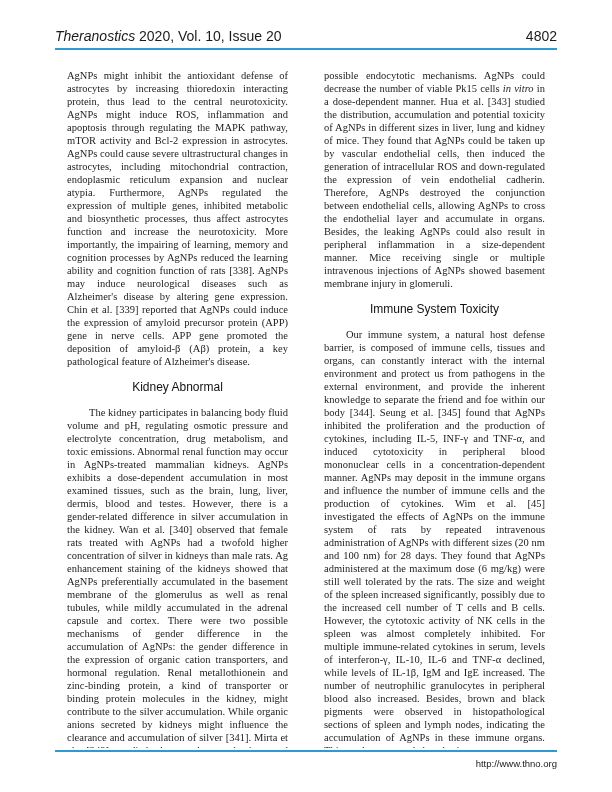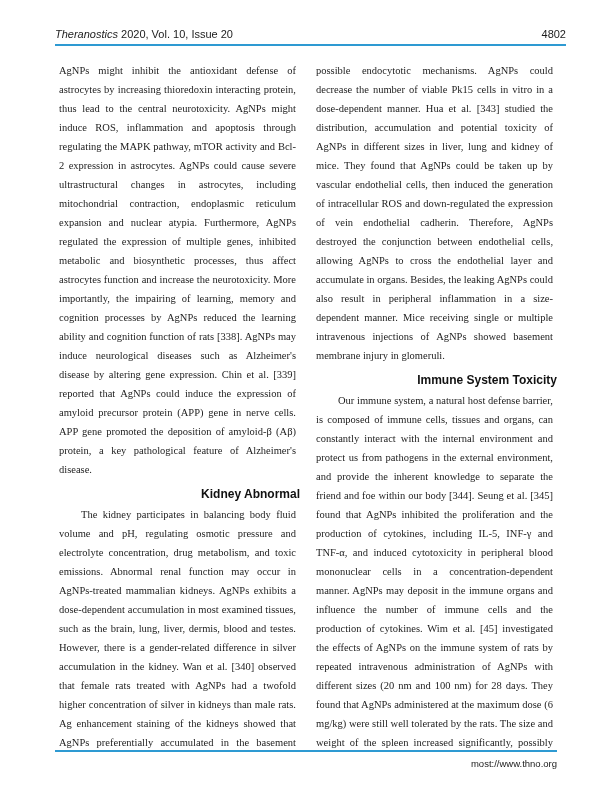--- a/index.html
+++ b/index.html
@@ -18,27 +18,27 @@
     position: relative;
     width: 612px;
     height: 792px;
     background: #ffffff;
     overflow: hidden;
   }
   
   .page-header {
     position: absolute;
     left: 55px;
-    right: 46px;
+    right: 55px;
     top: 28px;
     display: flex;
     justify-content: space-between;
     align-items: flex-end;
     font-family: "Liberation Sans", sans-serif;
-    font-size: 11px;
+    font-size: 14px;
     color: #1b1b1b;
     padding-bottom: 4px;
     border-bottom: 2px solid var(--accent, #2e9ad2);
   }
   .journal-name { font-style: italic; }
   .page-number { font-weight: normal; }
 
   
   .columns {
     position: absolute;
@@ -48,37 +48,37 @@
     height: 691px;
     display: flex;
     gap: 12px;
     overflow: hidden;
   }
   .col {
     width: 245px;
     min-width: 245px;
   }
   .body-p {
-    margin: 4px;
+    margin: 12px;
     font-size: 10.5px;
-    line-height: 19px;
+    line-height: 13px;
     text-align: justify;
     letter-spacing: 0px;
   }
   .body-p.indent { text-indent: 22px; }
   .section-heading {
     font-family: "Liberation Sans", sans-serif;
-    font-weight: bold;
+    font-weight: normal;
     font-size: 12px;
     line-height: 14px;
     margin: 8px 0 3px 0;
-    text-align: right;
+    text-align: center;
     color: #111111;
   }
-  .it { }
+  .it { font-style: italic; }
 
   
   .page-footer {
     position: absolute;
     left: 55px;
     right: 55px;
     top: 750px;
     border-top: 2px solid var(--accent, #2e9ad2);
     padding-top: 6px;
     text-align: right;
@@ -104,16 +104,16 @@
       <p class="body-p indent"><span>The kidney participates in balancing body fluid volume and pH, regulating osmotic pressure and electrolyte concentration, drug metabolism, and toxic emissions. Abnormal renal function may occur in AgNPs-treated mammalian kidneys. AgNPs exhibits a dose-dependent accumulation in most examined tissues, such as the brain, lung, liver, dermis, blood and testes. However, there is a gender-related difference in silver accumulation in the kidney. Wan et al. [340] observed that female rats treated with AgNPs had a twofold higher concentration of silver in kidneys than male rats. Ag enhancement staining of the kidneys showed that AgNPs preferentially accumulated in the basement membrane of the glomerulus as well as renal tubules, while mildly accumulated in the adrenal capsule and cortex. There were two possible mechanisms of gender difference in the accumulation of AgNPs: the gender difference in the expression of organic cation transporters, and hormonal regulation. Renal metallothionein and zinc-binding protein, a kind of transporter or binding protein molecules in the kidney, might contribute to the silver accumulation. While organic anions secreted by kidneys might influence the clearance and accumulation of silver [341]. Mirta et al. [342] studied the uptake mechanism and potential cytotoxicity of AgNPs in porcine kidney (Pk15) cells </span><span class="it">in vitro</span><span>. TEM results showed that there were aggregates in the lysosome and early endosomes. In addition to micropinocytosis, as an uptake pattern, clathrin- and caveolin-mediated endocytosis could also be the</span></p>
     </div>
     <div class="col">
       <p class="body-p"><span>possible endocytotic mechanisms. AgNPs could decrease the number of viable Pk15 cells </span><span class="it">in vitro</span><span> in a dose-dependent manner. Hua et al. [343] studied the distribution, accumulation and potential toxicity of AgNPs in different sizes in liver, lung and kidney of mice. They found that AgNPs could be taken up by vascular endothelial cells, then induced the generation of intracellular ROS and down-regulated the expression of vein endothelial cadherin. Therefore, AgNPs destroyed the conjunction between endothelial cells, allowing AgNPs to cross the endothelial layer and accumulate in organs. Besides, the leaking AgNPs could also result in peripheral inflammation in a size-dependent manner. Mice receiving single or multiple intravenous injections of AgNPs showed basement membrane injury in glomeruli.</span></p>
       <h2 class="section-heading">Immune System Toxicity</h2>
       <p class="body-p indent"><span>Our immune system, a natural host defense barrier, is composed of immune cells, tissues and organs, can constantly interact with the internal environment and protect us from pathogens in the external environment, and provide the inherent knowledge to separate the friend and foe within our body [344]. Seung et al. [345] found that AgNPs inhibited the proliferation and the production of cytokines, including IL-5, INF-γ and TNF-α, and induced cytotoxicity in peripheral blood mononuclear cells in a concentration-dependent manner. AgNPs may deposit in the immune organs and influence the number of immune cells and the production of cytokines. Wim et al. [45] investigated the effects of AgNPs on the immune system of rats by repeated intravenous administration of AgNPs with different sizes (20 nm and 100 nm) for 28 days. They found that AgNPs administered at the maximum dose (6 mg/kg) were still well tolerated by the rats. The size and weight of the spleen increased significantly, possibly due to the increased cell number of T cells and B cells. However, the cytotoxic activity of NK cells in the spleen was almost completely inhibited. For multiple immune-related cytokines in serum, levels of interferon-γ, IL-10, IL-6 and TNF-α declined, while levels of IL-1β, IgM and IgE increased. The number of neutrophilic granulocytes in peripheral blood also increased. Besides, brown and black pigments were observed in histopathological sections of spleen and lymph nodes, indicating the accumulation of AgNPs in these immune organs. This study suggested that the immune system was sensitive to the potential adverse effects of AgNPs. The spleen may be one of the main organs for the accumulation and elimination of AgNPs, and both processes are in a sex-dependent manner. Yuying et al. [346] observed the potential</span></p>
     </div>
   </main>
 
   <footer class="page-footer">
-    <span>most://www.thno.org</span>
+    <span>http://www.thno.org</span>
   </footer>
 
 </div>
 
 </body></html>

